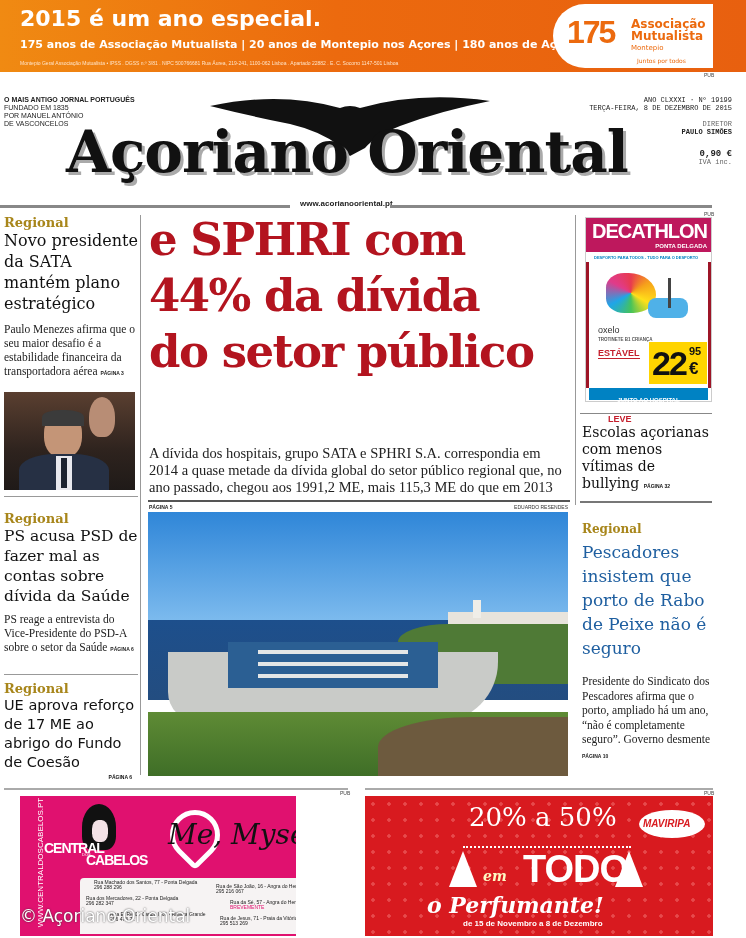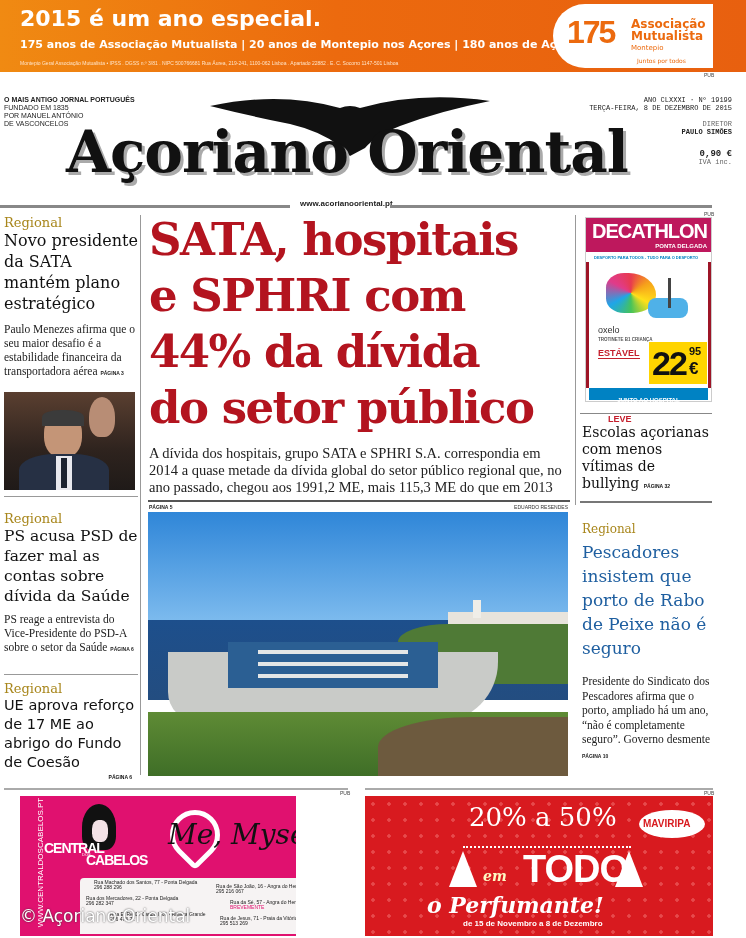--- a/index.html
+++ b/index.html
@@ -23,21 +23,21 @@
   
   .mast-left { left: 4px; top: 96px; font-size: 7px; line-height: 8px; color: #222; font-family: "Liberation Sans", sans-serif; }
   .mast-left b { font-weight: bold; }
   .mast-right { right: 14px; top: 96px; font-size: 7px; line-height: 8px; color: #222; text-align: right; font-family: Liberation Mono, monospace; }
   #logo { left: 66px; top: 118px; font-family: "DejaVu Serif", serif; font-weight: bold; font-size: 58px; letter-spacing: -1px; color: #111; text-shadow: 3px 3px 0 #aaa; white-space: nowrap; }
   #eagle { left: 200px; top: 86px; width: 300px; height: 70px; }
   .rule { background: #888; height: 3px; }
 
   
   .vline { background: #999; width: 1px; }
-  .kicker { color: #a8861b; font-weight: normal; font-size: 13px; font-family: "DejaVu Serif", serif; }
+  .kicker { color: #a8861b; font-weight: bold; font-size: 13px; font-family: "DejaVu Serif", serif; }
   .lead-head { font-family: "DejaVu Serif", serif; font-size: 16px; line-height: 19px; color: #111; }
   .body-small { font-family: "Liberation Serif", serif; font-size: 12.5px; line-height: 15px; color: #222; }
   .pag { font-family: "Liberation Sans", sans-serif; font-size: 5px; font-weight: bold; }
 
   #main-head { left: 149px; top: 212px; width: 420px; font-family: "DejaVu Serif", serif; font-weight: bold; color: #b3141f; font-size: 45px; line-height: 56px; letter-spacing: -1.5px; }
   #main-body { left: 149px; top: 445px; width: 422px; font-family: "Liberation Serif", serif; font-size: 14.5px; line-height: 17px; color: #222; }
 
   #photo { left: 148px; top: 512px; width: 420px; height: 264px; overflow: hidden; }
   #person-photo { left: 4px; top: 392px; width: 131px; height: 98px; overflow: hidden; background: #3a2c25; }
 
@@ -124,21 +124,20 @@
 </div>
 <div class="abs" style="left:4px;top:674px;width:134px;height:1px;background:#999;"></div>
 
 <div class="abs" style="left:4px;top:681px;width:134px;">
   <div class="kicker">Regional</div>
   <div class="lead-head" style="font-family:'DejaVu Sans',sans-serif;font-size:14.5px;line-height:19px;">UE aprova reforço de 17 ME ao abrigo do Fundo de Coesão</div>
   <div class="pag" style="text-align:right;margin-top:2px;margin-right:6px;">PÁGINA 6</div>
 </div>
 
 <div id="main-head" class="abs">
-  <div>SATA, hospitais</div>
   <div>e SPHRI com</div>
   <div>44% da dívida</div>
   <div>do setor público</div>
 </div>
 <div id="main-body" class="abs">
   <span>A dívida dos hospitais, grupo SATA e SPHRI S.A. correspondia em 2014 a quase metade da dívida global do setor público regional que, no ano passado, chegou aos 1991,2 ME, mais 115,3 ME do que em 2013</span>
   <span class="pag">PÁGINA 5</span>
 </div>
 <div class="abs" style="left:148px;top:500px;width:422px;height:2px;background:#555;"></div>
 <div class="abs sans" style="right:178px;top:504px;font-size:5px;color:#333;">EDUARDO RESENDES</div>
@@ -222,21 +221,21 @@
     <div class="abs sans" style="left:140px;top:38px;font-size:5px;color:#222;line-height:5px;"><span>Rua de Jesus, 71 - Praia da Vitória</span><br><span>295 513 269</span></div>
   </div>
 </div>
 <div class="abs" style="left:20px;top:906px;font-family:'DejaVu Sans',sans-serif;font-size:17px;color:#fff;text-shadow:0 0 2px #333;">© Açoriano Oriental</div>
 
 <div class="abs" style="left:365px;top:788px;width:348px;height:2px;background:#aaa;"></div>
 <div class="abs pub" style="left:704px;top:790px;">PUB</div>
 <div id="ad-perfume" class="abs">
   <div class="abs" style="left:0;top:0;width:348px;height:140px;background-image:radial-gradient(circle,#f06a6a 1.5px,transparent 2px);background-size:16px 16px;opacity:0.6;"></div>
   <div class="abs serif" style="left:104px;top:6px;font-size:26px;color:#fff;">20% a 50%</div>
-  <div class="abs" style="left:274px;top:14px;width:66px;height:28px;background:#fff;border-radius:50%;">
+  <div class="abs" style="left:274px;top:14px;width:66px;height:28px;background:#fff;border-radius:50%;font-style:italic;">
     <span class="abs sans" style="left:4px;top:8px;font-size:10px;font-weight:bold;color:#d81a1f;">MAVIRIPA</span>
   </div>
   <div class="abs" style="left:98px;top:50px;width:168px;border-top:2px dotted #fff;"></div>
   <div class="abs" style="left:84px;top:55px;width:0;height:0;border-left:14px solid transparent;border-right:14px solid transparent;border-bottom:36px solid #fff;"></div>
   <div class="abs" style="left:250px;top:55px;width:0;height:0;border-left:14px solid transparent;border-right:14px solid transparent;border-bottom:36px solid #fff;"></div>
   <div class="abs serif" style="left:118px;top:72px;font-size:14px;font-weight:bold;font-style:italic;color:#fef9c3;">em</div>
   <div class="abs sans" style="left:158px;top:52px;font-size:38px;font-weight:bold;color:#fff;letter-spacing:-1px;">TODO</div>
   <div class="abs serif" style="left:62px;top:96px;font-size:22px;font-weight:bold;font-style:italic;color:#fff;">o Perfumante!</div>
   <div class="abs sans" style="left:98px;top:123px;font-size:8px;font-weight:bold;color:#fff;">de 15 de Novembro a 8 de Dezembro</div>
 </div>

